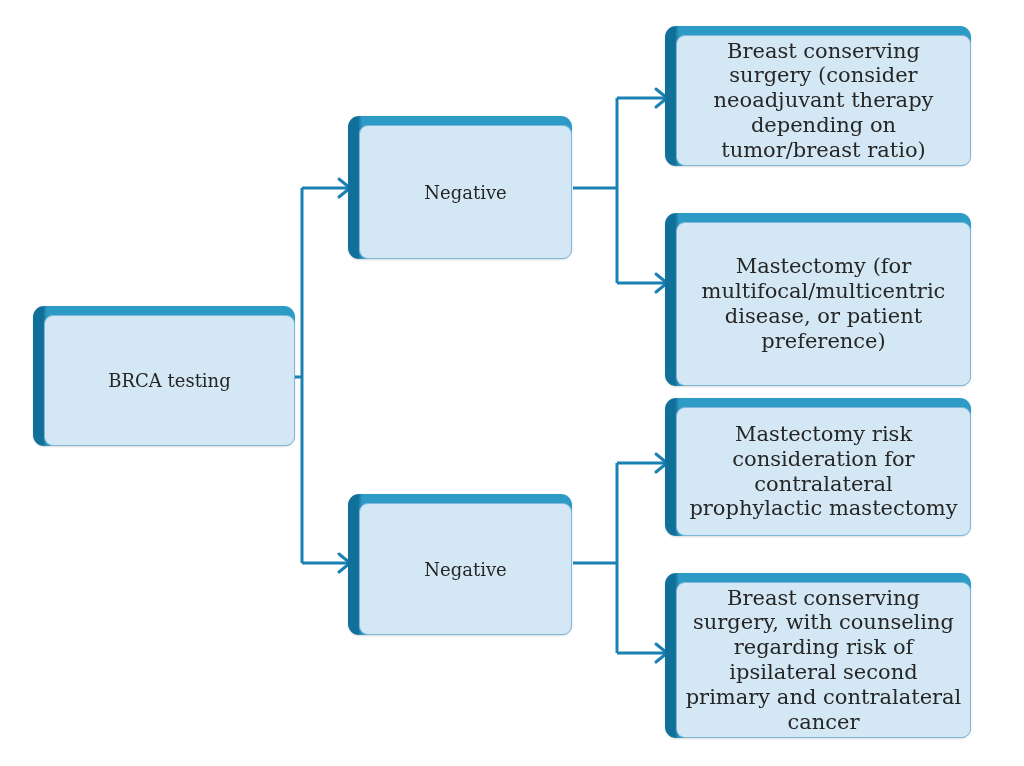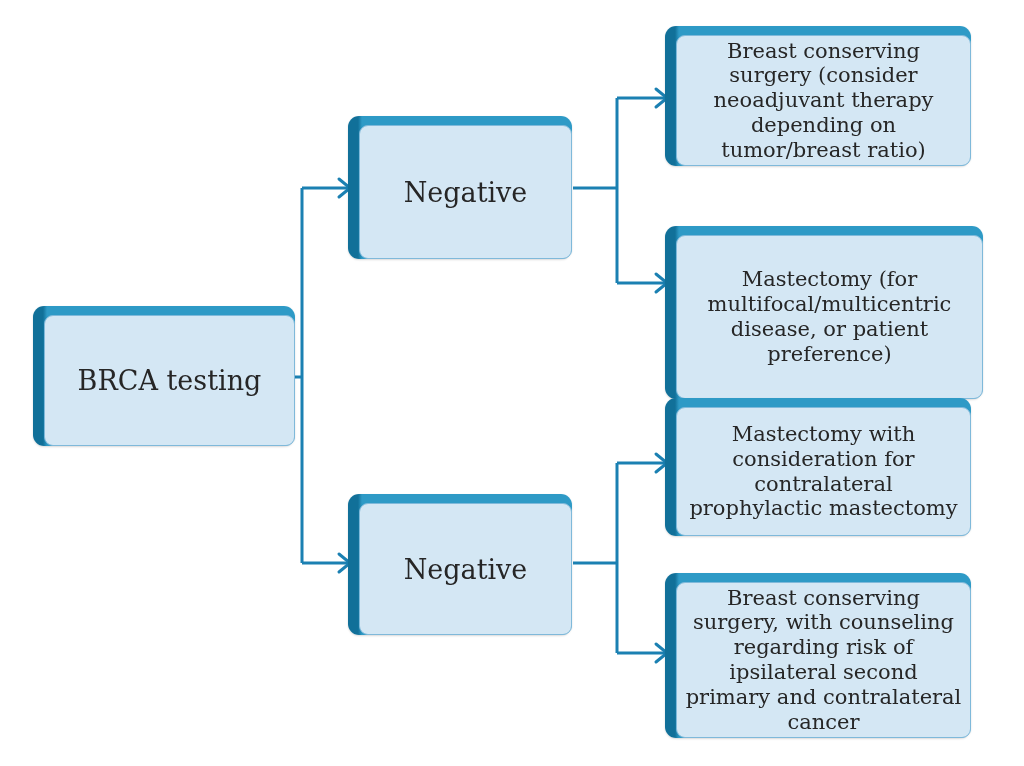--- a/index.html
+++ b/index.html
@@ -43,29 +43,29 @@
     display: flex;
     align-items: center;
     justify-content: center;
     text-align: center;
     color: #262626;
     padding: 4px 8px;
   }
   .node .panel .label {
     display: block;
   }
-  .lvl-label .panel { font-size: 27px; }
+  .lvl-label .panel { font-size: 18px; }
   .outcome .panel { font-size: 21px; line-height: 1.18; }
 
   
   .pos-brca     { left: 33px;  top: 306px; width: 262px; height: 140px; }
   .pos-negative { left: 348px; top: 116px; width: 224px; height: 143px; }
   .pos-positive { left: 348px; top: 494px; width: 224px; height: 141px; }
   .pos-out1     { left: 665px; top: 26px;  width: 306px; height: 140px; }
-  .pos-out2     { left: 665px; top: 226px; width: 306px; height: 173px; padding-left: 12px; }
+  .pos-out2     { left: 665px; top: 213px; width: 306px; height: 173px; }
   .pos-out3     { left: 665px; top: 398px; width: 306px; height: 138px; }
   .pos-out4     { left: 665px; top: 573px; width: 306px; height: 165px; }
 </style>
 </head>
 <body>
 
 <div class="canvas">
 
   <svg class="connectors" viewBox="0 0 1024 766" xmlns="http://www.w3.org/2000/svg">
     <g stroke="#1b80b2" stroke-width="3" fill="none" stroke-linecap="butt" stroke-linejoin="miter">
@@ -120,21 +120,21 @@
   </div>
 
   <div class="node outcome pos-out2">
     <div class="panel">
       <span class="label">Mastectomy (for multifocal/multicentric disease, or patient preference)</span>
     </div>
   </div>
 
   <div class="node outcome pos-out3">
     <div class="panel">
-      <span class="label">Mastectomy with consideration for contralateral prophylactic mastectomy</span>
+      <span class="label">Mastectomy risk consideration for contralateral prophylactic mastectomy</span>
     </div>
   </div>
 
   <div class="node outcome pos-out4">
     <div class="panel">
       <span class="label">Breast conserving surgery, with counseling regarding risk of ipsilateral second primary and contralateral cancer</span>
     </div>
   </div>
 
 </div>

